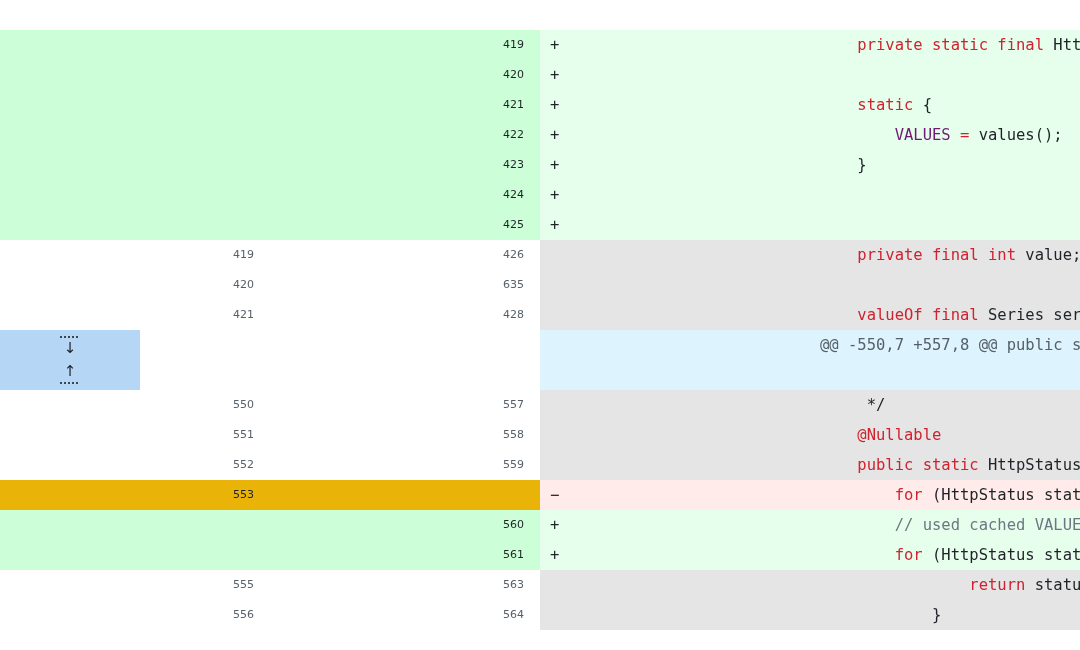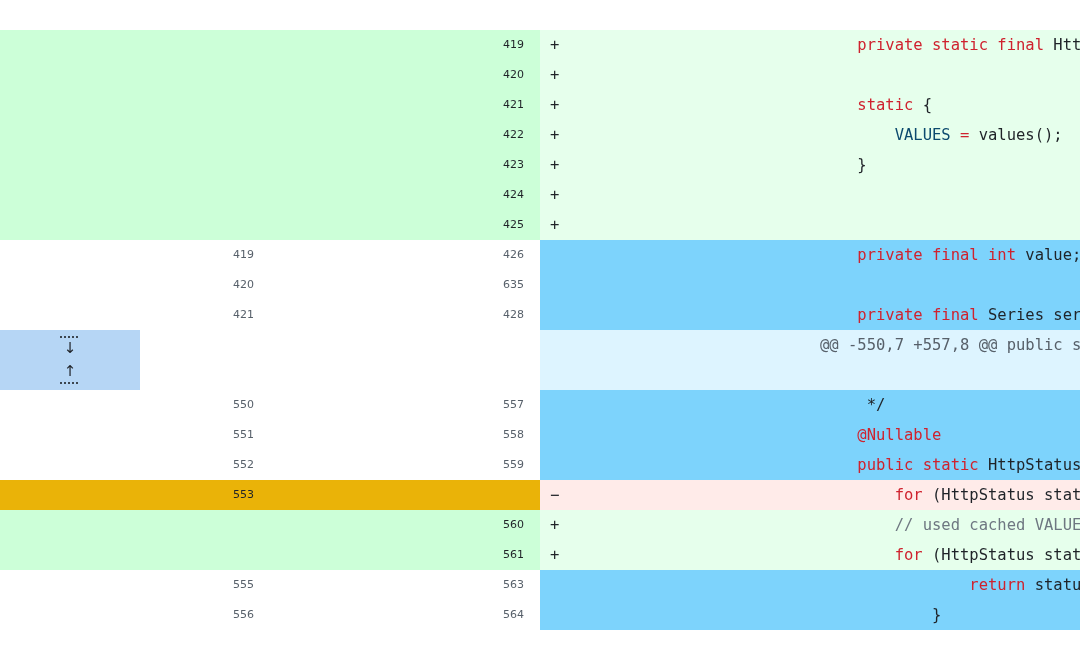--- a/index.html
+++ b/index.html
@@ -51,21 +51,21 @@
     user-select: none;
   }
   .code {
     padding-left: 10px;
     color: #1f2328;
     font-family: "DejaVu Sans Mono", "Liberation Mono", monospace;
   }
 
   
   tr.ctx .num   { background: #ffffff; }
-  tr.ctx .marker, tr.ctx .code { background: #7dd3fc; }
+  tr.ctx .marker, tr.ctx .code { background: #e5e5e5; }
 
   tr.add .num   { background: #ccffd8; color: #1f2328; }
   tr.add .marker, tr.add .code { background: #e6ffec; }
 
   tr.del .num   { background: #eab308; color: #1f2328; }
   tr.del .marker, tr.del .code { background: #ffebe9; }
   tr.hunk .marker, tr.hunk .code {
     background: #ddf4ff;
     color: #57606a;
   }
@@ -113,21 +113,21 @@
     font-size: 15px;
     line-height: 15px;
     color: #1f2328;
   }
   .arrow-glyph.down { top: 5px; }
   .arrow-glyph.up   { bottom: 5px; }
 
   
   .k  { color: #cf222e; }   
   .t  { color: #1f2328; }   
-  .c  { color: #0c4a6e; }   
+  .c  { color: #701a75; }   
   .cm { color: #6e7781; }   
   .an { color: #cf222e; }
 </style>
 </head>
 <body>
 
 <div>
   <table class="diff-table">
     <tbody id="diff-body">
         <tr class="blank-top">
@@ -184,21 +184,21 @@
         <tr class="ctx">
           <td class="num">420</td>
           <td class="num">635</td>
           <td class="marker"></td>
           <td class="code"></td>
         </tr>
         <tr class="ctx">
           <td class="num">421</td>
           <td class="num">428</td>
           <td class="marker"></td>
-          <td class="code"><span class="t">    </span><span class="k">private final</span><span class="t"> Series series;</span></td>
+          <td class="code"><span class="t">    </span><span class="k">valueOf final</span><span class="t"> Series series;</span></td>
         </tr>
         <tr class="hunk" style="height: 60px;">
           <td colspan="2"><div class="expander" style="width:140px;"><div class="exp-inner"><div class="arrow-box"><div class="dots top"></div><div class="arrow-glyph down">↓</div></div><div class="arrow-box"><div class="arrow-glyph up">↑</div><div class="dots bot"></div></div></div></div></td>
           <td class="marker"></td>
           <td class="code">@@ -550,7 +557,8 @@ public static HttpStatus valueOf(int statusCode) {</td>
         </tr>
         <tr class="ctx">
           <td class="num">550</td>
           <td class="num">557</td>
           <td class="marker"></td>

